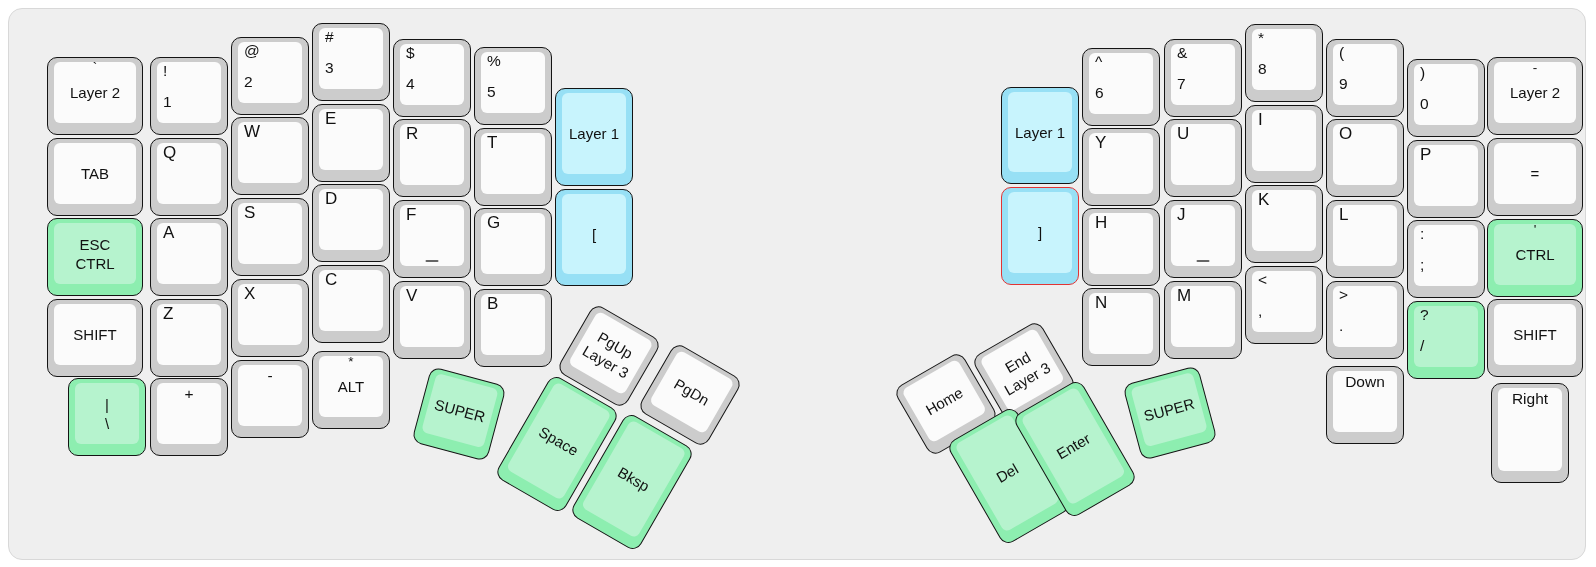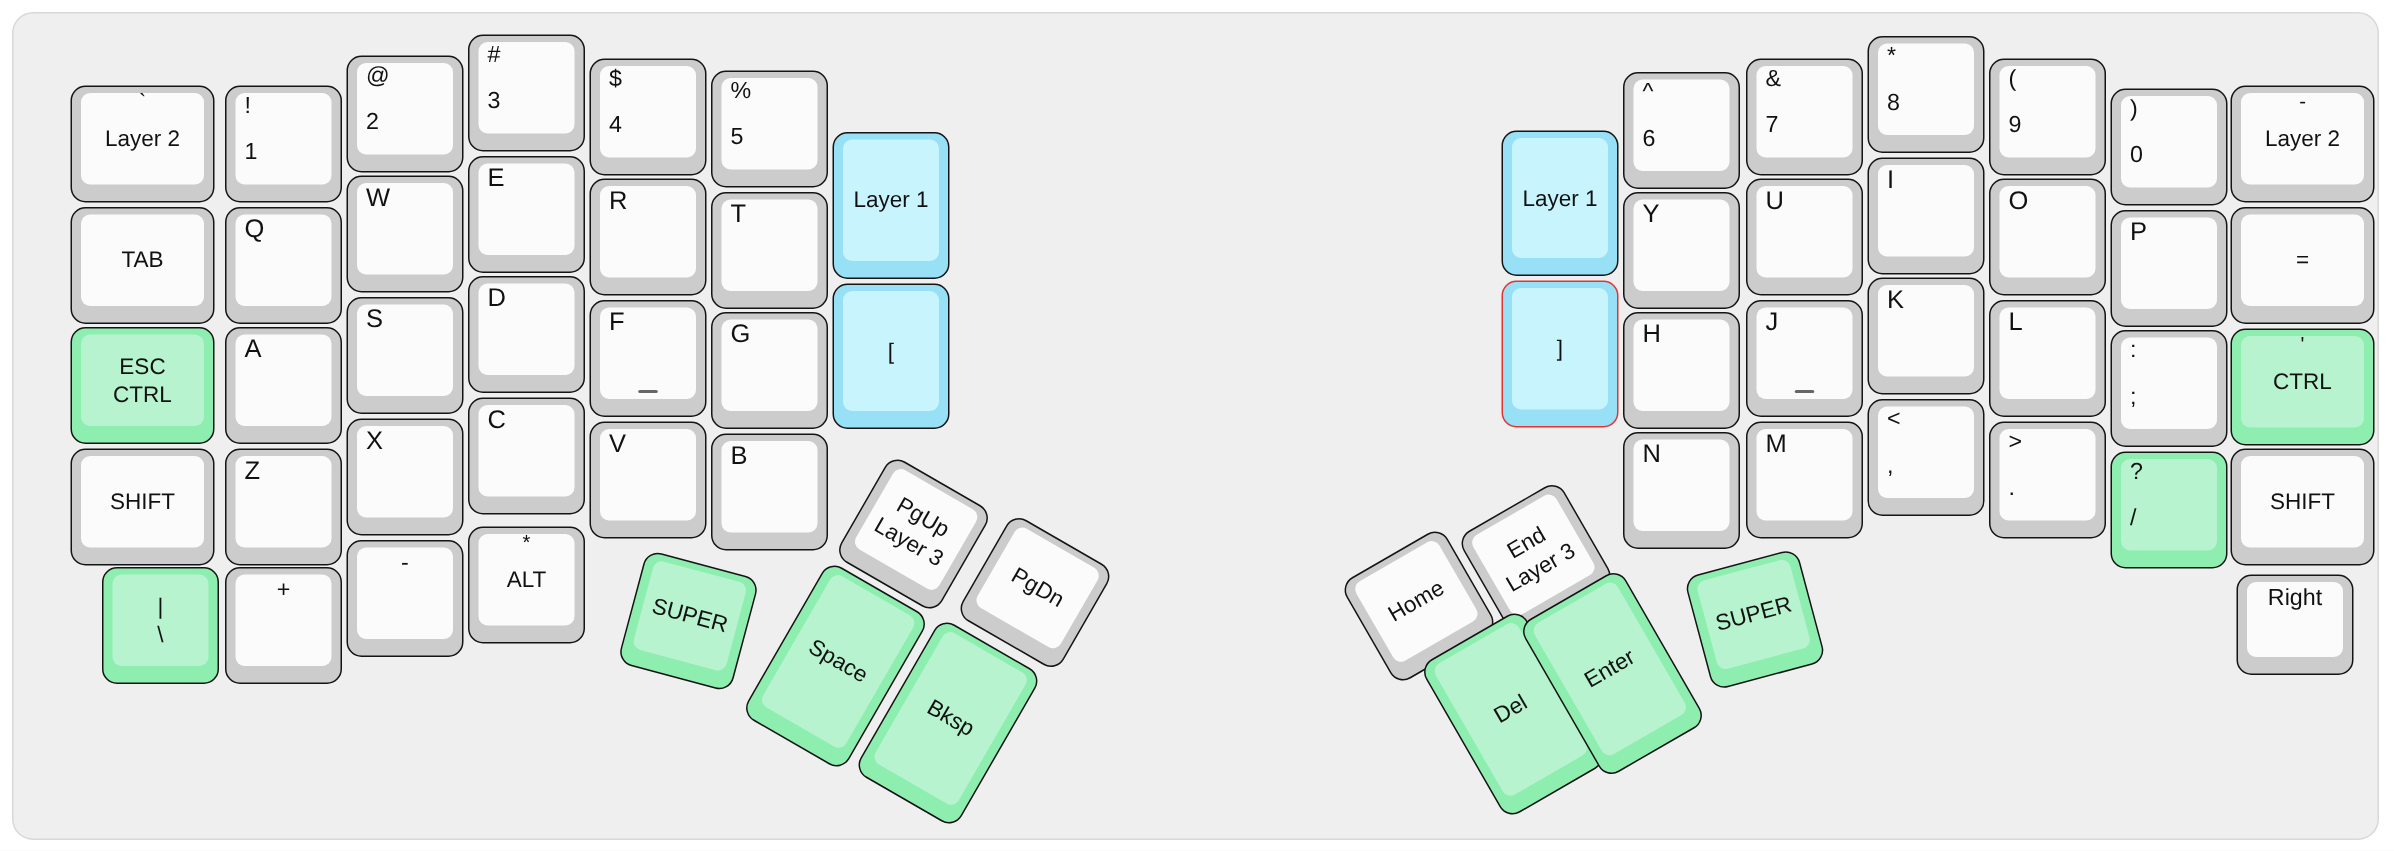--- a/index.html
+++ b/index.html
@@ -322,20 +322,25 @@
         <div class="cap" style="background: rgb(251, 251, 251);">
           <span class="l l1">L</span>
         </div>
       </div>
       <div class="key s-pair" style="left: 1317px; top: 272px; width: 78px; height: 78px; background: rgb(204, 204, 204);">
         <div class="cap" style="background: rgb(251, 251, 251);">
           <span class="l l1">&gt;</span>
           <span class="l l2">.</span>
         </div>
       </div>
+      <div class="key s-top" style="left: 1317px; top: 357px; width: 78px; height: 78px; background: rgb(204, 204, 204);">
+        <div class="cap" style="background: rgb(251, 251, 251);">
+          <span class="l l1">Down</span>
+        </div>
+      </div>
       <div class="key s-pair" style="left: 1398px; top: 50px; width: 78px; height: 78px; background: rgb(204, 204, 204);">
         <div class="cap" style="background: rgb(251, 251, 251);">
           <span class="l l1">)</span>
           <span class="l l2">0</span>
         </div>
       </div>
       <div class="key s-letter" style="left: 1398px; top: 131px; width: 78px; height: 78px; background: rgb(204, 204, 204);">
         <div class="cap" style="background: rgb(251, 251, 251);">
           <span class="l l1">P</span>
         </div>
@@ -367,21 +372,21 @@
         <div class="cap" style="background: rgb(182, 243, 206);">
           <span class="l l1">'</span>
           <span class="l l2">CTRL</span>
         </div>
       </div>
       <div class="key s-word" style="left: 1478px; top: 290px; width: 96px; height: 78px; background: rgb(204, 204, 204);">
         <div class="cap" style="background: rgb(251, 251, 251);">
           <span class="l l1">SHIFT</span>
         </div>
       </div>
-      <div class="key s-top" style="left: 1482px; top: 374px; width: 78px; height: 67px; background: rgb(204, 204, 204);">
+      <div class="key s-top" style="left: 1482px; top: 374px; width: 78px; height: 100px; background: rgb(204, 204, 204);">
         <div class="cap" style="background: rgb(251, 251, 251);">
           <span class="l l1">Right</span>
         </div>
       </div>
       <div class="key s-word" style="left: 898px; top: 356px; width: 78px; height: 78px; background: rgb(204, 204, 204); transform: rotate(-30deg);">
         <div class="cap" style="background: rgb(251, 251, 251);">
           <span class="l l1">Home</span>
         </div>
       </div>
       <div class="key s-word" style="left: 976px; top: 325px; width: 78px; height: 78px; background: rgb(204, 204, 204); transform: rotate(-30deg);">

